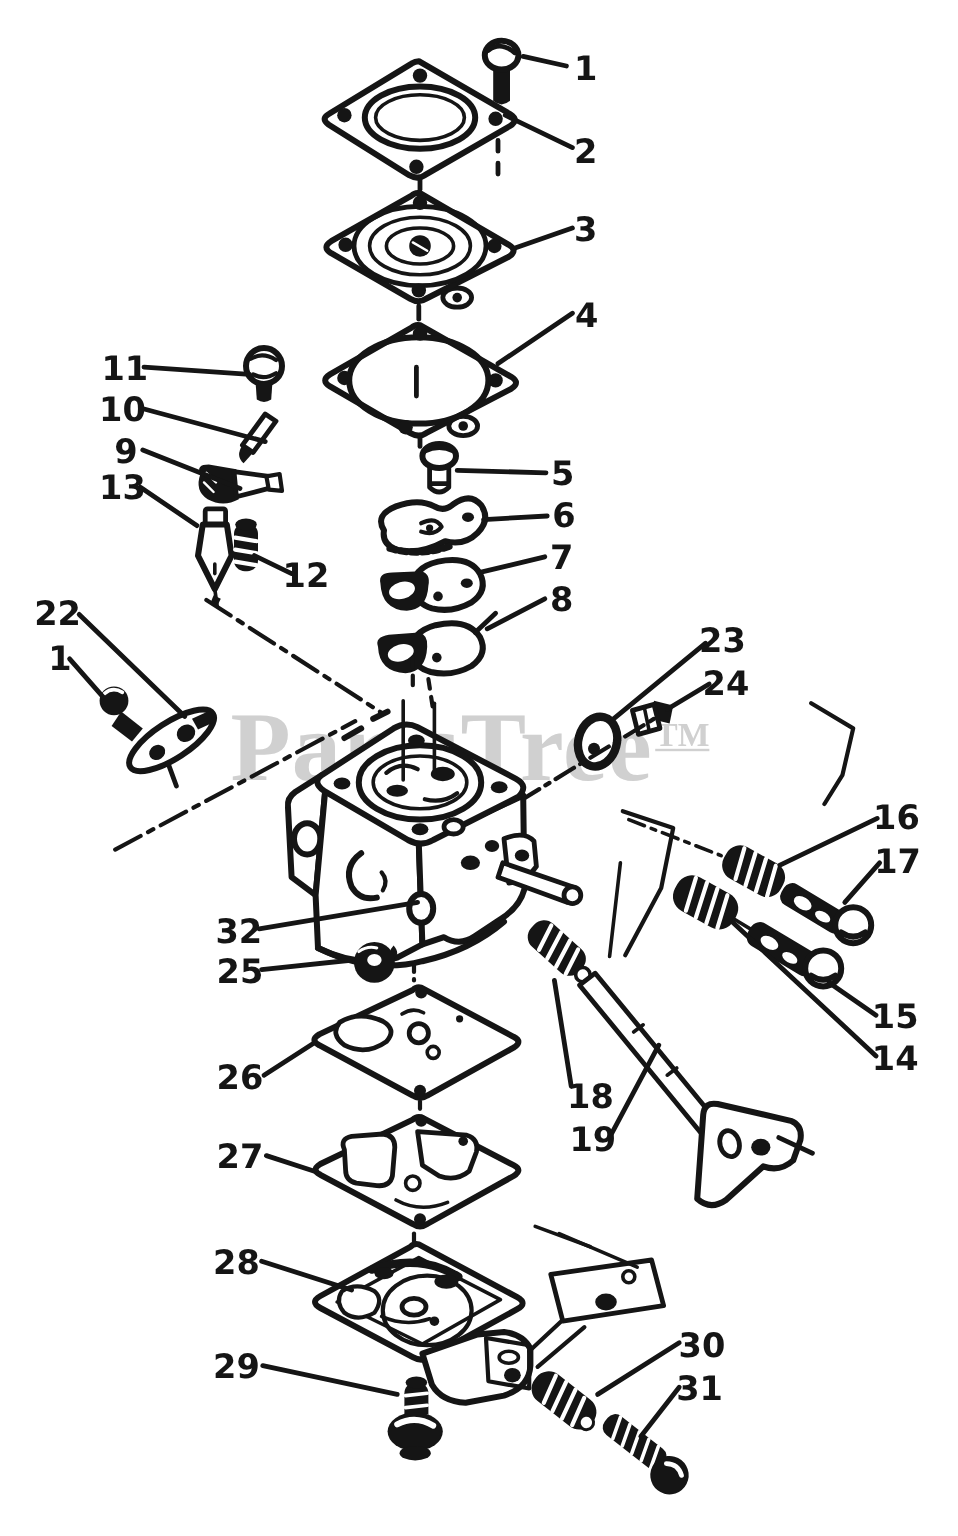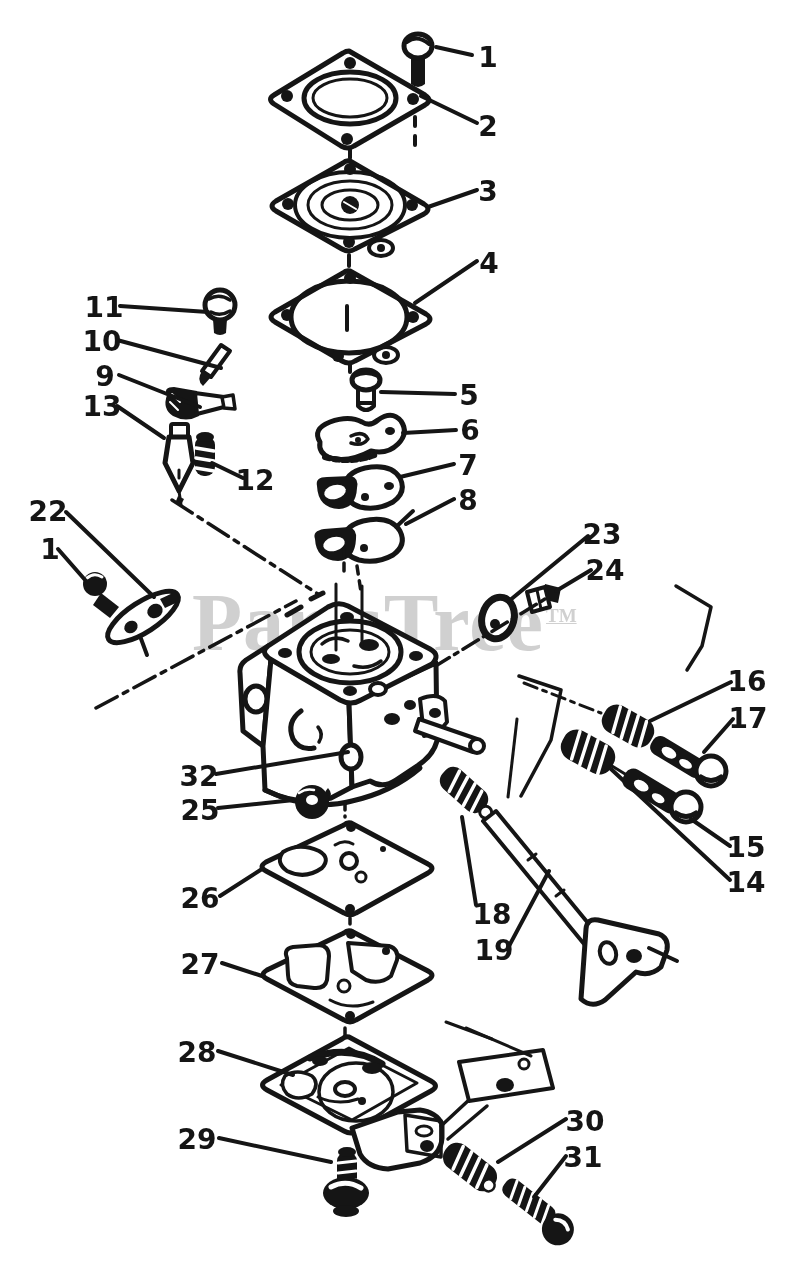--- a/index.html
+++ b/index.html
@@ -3,21 +3,21 @@
 <meta charset="utf-8">
 <style>
   :root { --ink:#151515; --wm:#d0d0d0; }
   html,body { margin:0; padding:0; background:#fff; }
   #stage { position:relative; width:798px; height:1280px; background:#fff; overflow:hidden;
            font-family:"Liberation Sans", sans-serif; }
   #watermark { position:absolute; left:192px; top:582px; z-index:0;
                font-family:"Liberation Serif", serif; font-weight:bold;
                font-size:82px; line-height:1; color:var(--wm);
                letter-spacing:1px; white-space:nowrap; user-select:none; }
-  #watermark .tm { font-size:19px; vertical-align:28px; letter-spacing:0; margin-left:2px;text-decoration:underline; }
+  #watermark .tm { font-size:28px; vertical-align:28px; letter-spacing:0; margin-left:2px;text-decoration:underline; }
   svg#diagram { position:absolute; left:0; top:0; z-index:1; }
   .ln { fill:none; stroke:var(--ink); stroke-linecap:round; stroke-linejoin:round; }
   .wh { fill:#ffffff; stroke:var(--ink); stroke-linecap:round; stroke-linejoin:round; }
   .dk { fill:var(--ink); stroke:none; }
   .wl { fill:none; stroke:#ffffff; stroke-linecap:round; }
   .callout-text { font-family:"DejaVu Sans", sans-serif; font-weight:bold; font-size:28px; fill:var(--ink); }
 </style>
 </head>
 <body>
 

